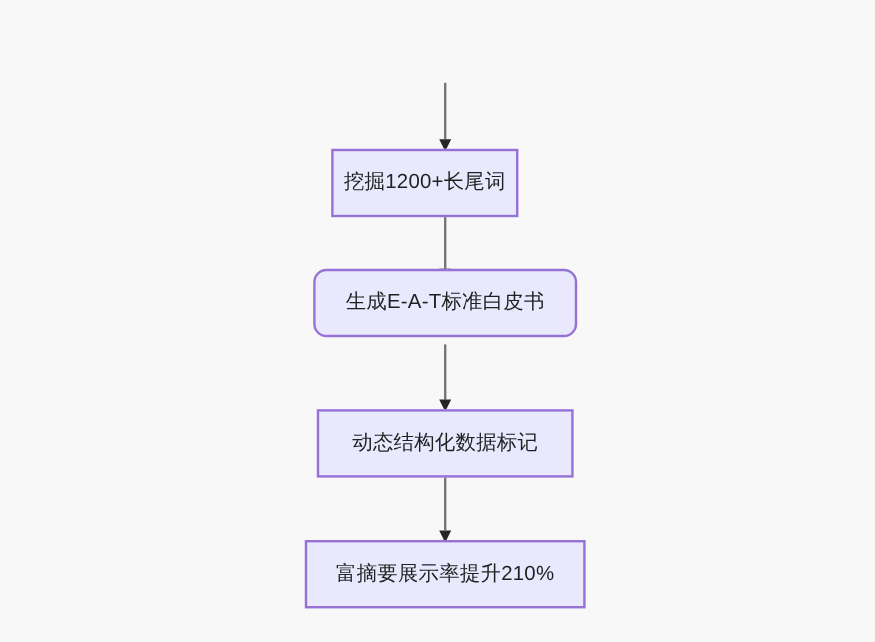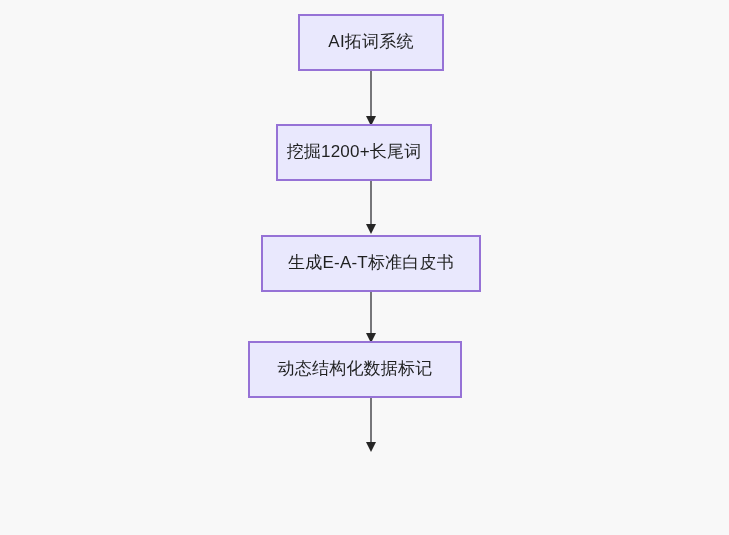--- a/index.html
+++ b/index.html
@@ -66,30 +66,30 @@
   <svg class="edge" style="left:361px; top:287px; width:20px; height:57px;">
     <line class="edge-line" x1="10" y1="0" x2="10" y2="46"></line>
     <polygon class="edge-head" points="5,46 15,46 10,56"></polygon>
   </svg>
 
   <svg class="edge" style="left:361px; top:396px; width:20px; height:57px;">
     <line class="edge-line" x1="10" y1="0" x2="10" y2="46"></line>
     <polygon class="edge-head" points="5,46 15,46 10,56"></polygon>
   </svg>
 
-  <div class="node" style="left:298px; top:14px; width:146px; height:57px;">
-    <span class="node-label">AI拓词系统</span>
-  </div>
 
   <div class="node" style="left:276px; top:124px; width:156px; height:57px;">
     <span class="node-label">挖掘1200+长尾词</span>
   </div>
 
-  <div class="node" style="left:261px; top:235px; width:220px; height:57px;">
+  <div class="node" style="left:261px; top:224px; width:220px; height:57px;border-radius:11px;">
     <span class="node-label">生成E-A-T标准白皮书</span>
   </div>
 
-  <div class="node" style="left:248px; top:341px; width:214px; height:57px;">
+  <div class="node" style="left:264px; top:341px; width:214px; height:57px;">
     <span class="node-label">动态结构化数据标记</span>
   </div>
 
+  <div class="node" style="left:254px; top:450px; width:234px; height:57px;">
+    <span class="node-label">富摘要展示率提升210%</span>
+  </div>
 
 </div>
 
 </body></html>

